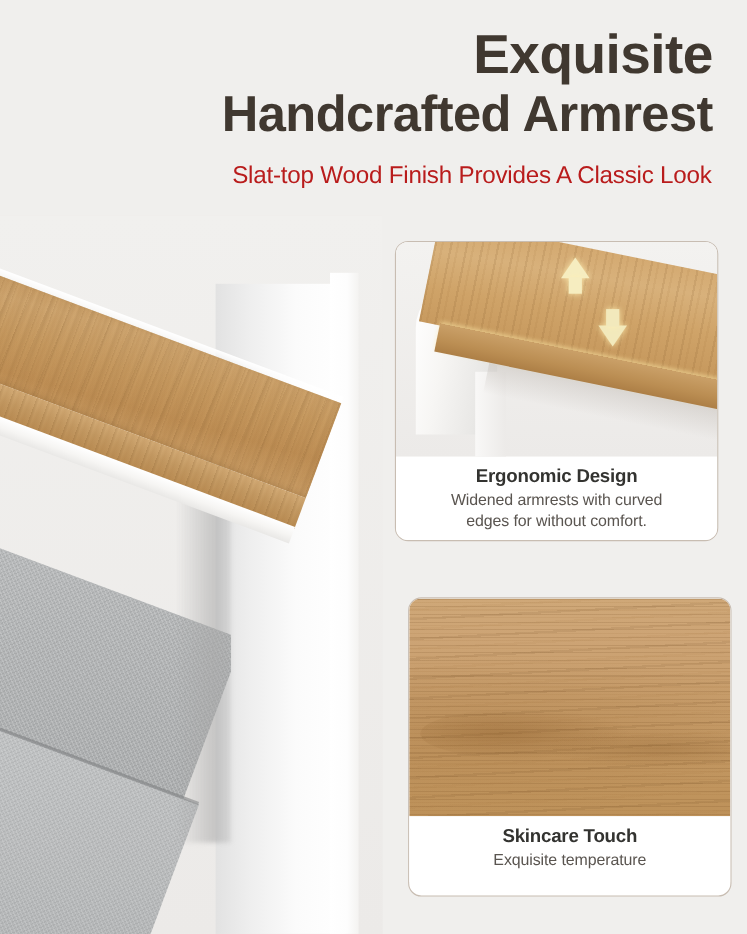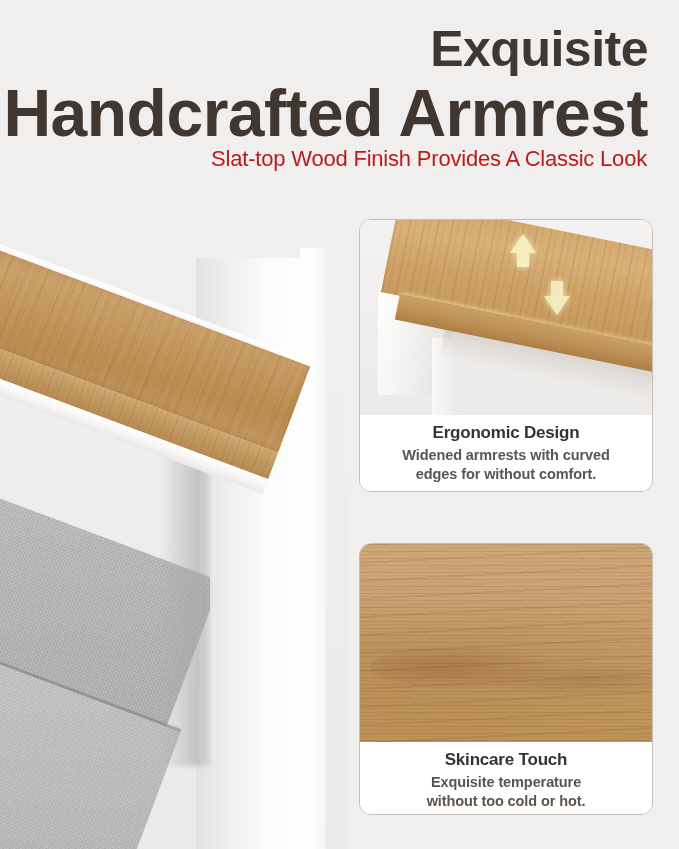--- a/index.html
+++ b/index.html
@@ -15,21 +15,21 @@
   .header{position:absolute;left:0;top:0;width:679px;height:200px;}
   .title-line{
     position:absolute;right:31px;
     font-weight:bold;
     color:#403830;
     letter-spacing:-0.5px;
     white-space:nowrap;
     line-height:1;
   }
   .title-1{top:24px;font-size:50px;}
-  .title-2{top:80px;font-size:66px;}
+  .title-2{top:80px;font-size:46px;}
   .subtitle{
     position:absolute;right:32px;top:146px;
     font-size:22px;color:#b91c1c;font-weight:300;
     letter-spacing:-0.2px;white-space:nowrap;
   }
 
   
   .hero{
     position:absolute;left:0;top:196px;width:348px;height:653px;
     background:#efeeec;overflow:hidden;
@@ -113,37 +113,37 @@
   
   .card{
     position:absolute;left:359px;width:294px;
     background:#ffffff;
     border:1px solid #c8bdb2;
     border-radius:12px;
     overflow:hidden;
     box-sizing:border-box;
   }
   .card-1{top:219px;height:273px;}
-  .card-2{top:543px;height:272px;}
+  .card-2{top:543px;height:272px;margin-left:12px;}
 
   .card-media{position:relative;width:100%;overflow:hidden;background:#f1f0ee;}
   .card-1 .card-media{height:195px;}
   .card-2 .card-media{height:198px;}
 
   .card-caption{
     box-sizing:border-box;width:100%;
     padding:8px 10px 10px;
     text-align:center;background:#fff;
   }
   .card-title{
     font-size:17px;font-weight:bold;color:#333330;
     letter-spacing:-0.2px;line-height:1.2;margin-bottom:3px;
   }
   .card-desc{
-    font-size:14.5px;color:#5a5550;font-weight:700;
+    font-size:14.5px;color:#5a5550;font-weight:400;
     line-height:1.25;letter-spacing:-0.1px;
   }
 
   
   .c1-bg{position:absolute;inset:0;background:linear-gradient(180deg,#f3f2f0 0%,#eceae8 100%);}
   .c1-wood{
     position:absolute;left:40px;top:-22px;width:320px;height:96px;
     transform:rotate(11.5deg);transform-origin:left top;
     background:
       repeating-linear-gradient(90deg,
@@ -273,17 +273,16 @@
 
   <div class="card card-2">
     <div class="card-media">
       <div class="c2-wood"></div>
       <div class="c2-knot"></div>
       <div class="c2-knot2"></div>
     </div>
     <div class="card-caption">
       <div class="card-title">Skincare Touch</div>
       <div class="card-desc">Exquisite temperature</div>
-      <div class="card-desc">without too cold or hot.</div>
     </div>
   </div>
 
 </div>
 
 </body></html>

